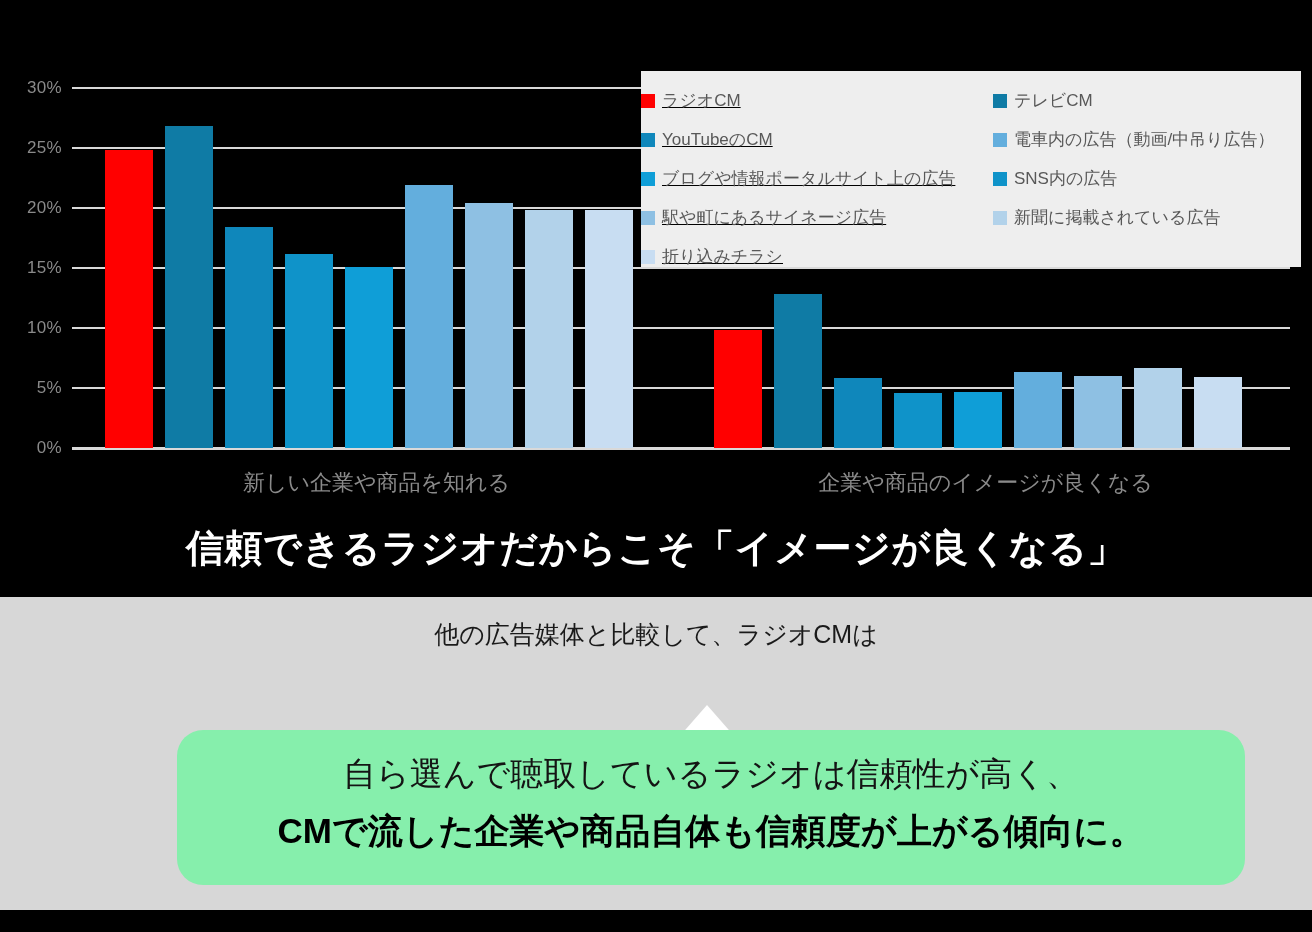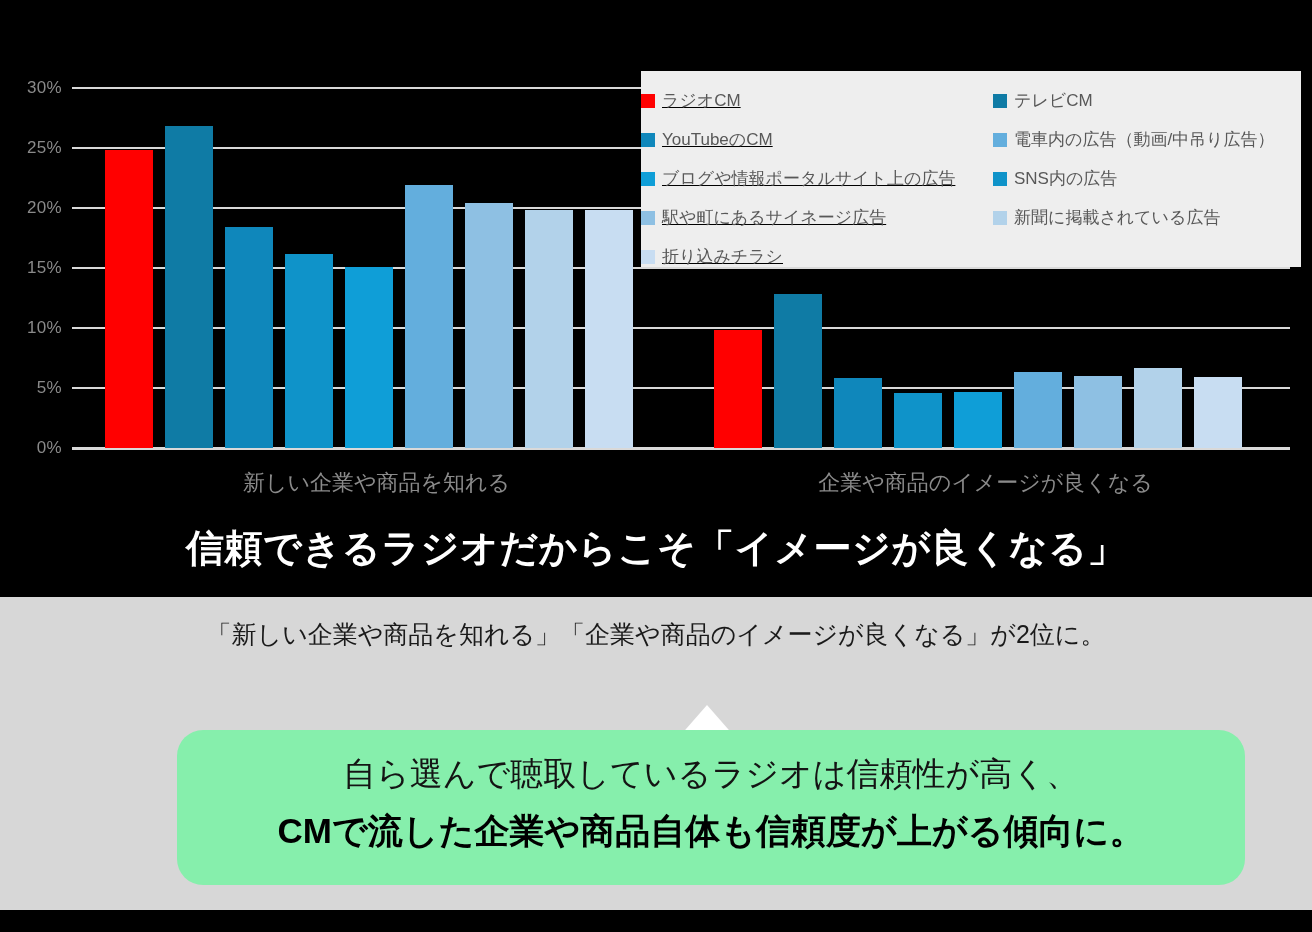--- a/index.html
+++ b/index.html
@@ -278,21 +278,21 @@
           <span class="legend-text">新聞に掲載されている広告</span>
         </div>
       </div>
   </div>
 
   <div id="headline">信頼できるラジオだからこそ「イメージが良くなる」</div>
 
   <div id="gray-panel">
 
     <div id="panel-lead">
-      <div>「新しい企業や商品を知れる」「企業や商品のイメージが良くなる」が2位に。</div>
+      <div>他の広告媒体と比較して、ラジオCMは</div>
     </div>
 
     <div id="bubble-tail"></div>
 
     <div id="bubble">
       <div id="bubble-line1">自ら選んで聴取しているラジオは信頼性が高く、</div>
       <div id="bubble-line2">CMで流した企業や商品自体も信頼度が上がる傾向に。</div>
     </div>
 
   </div>

